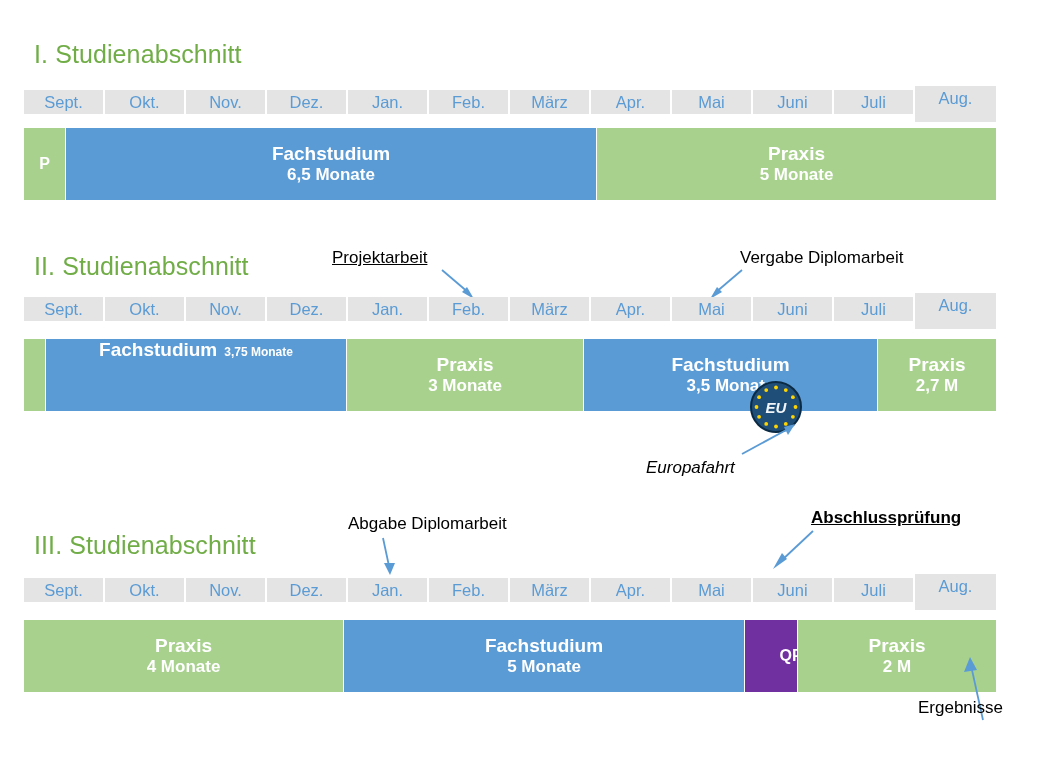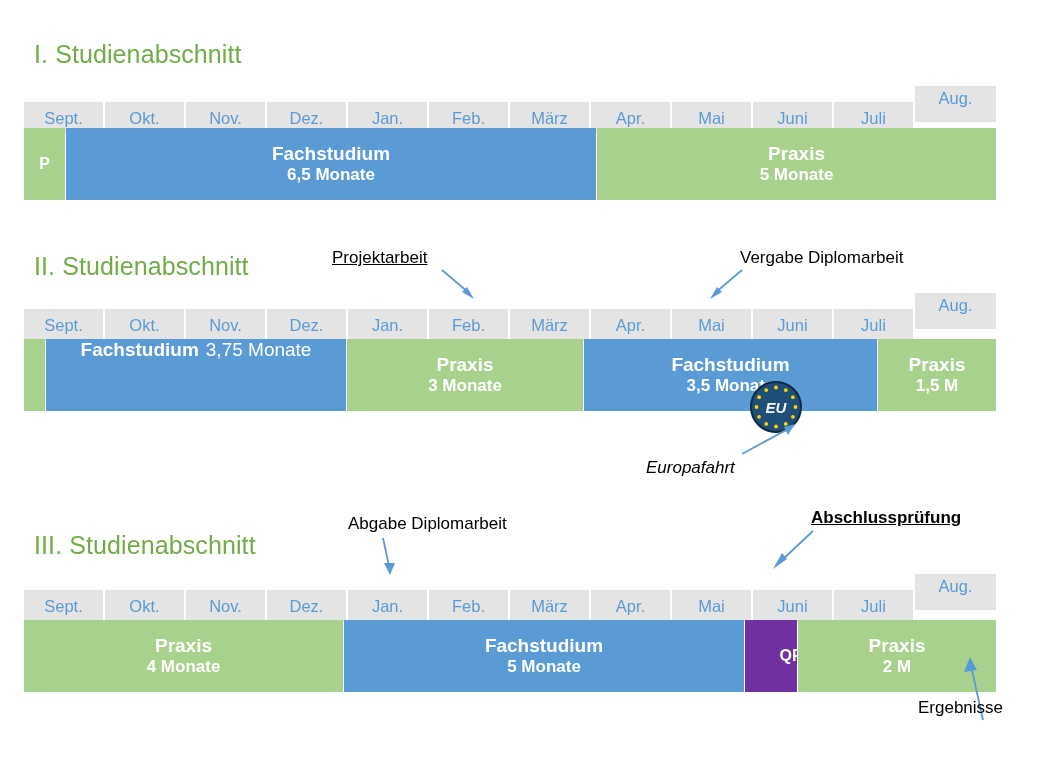--- a/index.html
+++ b/index.html
@@ -20,22 +20,22 @@
     font-size:25px;
     font-weight:400;
     letter-spacing:.1px;
     white-space:nowrap;
   }
 
   
   .months{position:absolute;height:32px;}
   .mcell{
     position:absolute;
-    top:12px;
-    height:32px;
+    top:0;
+    height:24px;
     background:#E4E4E4;
     color:#5B9BD5;
     font-size:16.5px;
     display:flex;
     align-items:center;
     justify-content:center;
     box-sizing:border-box;
   }
   .mcell.tall{
     top:-4px;
@@ -57,21 +57,21 @@
     justify-content:center;
     color:#ffffff;
     text-align:center;
     line-height:1.18;
     overflow:hidden;
   }
   .bar .l1{font-size:19px;font-weight:bold;}
   .bar .l2{font-size:17px;font-weight:bold;}
   .bar.inline{flex-direction:row;gap:7px;align-items:baseline;justify-content:center;}
   .bar.inline .l1{font-size:19px;font-weight:bold;}
-  .bar.inline .l2{font-size:19px;font-weight:normal;}
+  .bar.inline .l2{font-size:12px;font-weight:bold;}
   .bar.mini .l1{font-size:16px;font-weight:bold;}
   .bar.blue{background:#5B9BD5;}
   .bar.green{background:#A9D18E;}
   .bar.purple{background:#7030A0;padding-left:40px;}
 
   
   .anno{
     position:absolute;
     color:#000000;
     font-size:17px;
@@ -169,21 +169,21 @@
       <div class="bar green" style="left:323px;width:236px;">
         <span class="l1">Praxis</span>
         <span class="l2">3 Monate</span>
       </div>
       <div class="bar blue" style="left:560px;width:293px;">
         <span class="l1">Fachstudium</span>
         <span class="l2">3,5 Monate</span>
       </div>
       <div class="bar green" style="left:854px;width:118px;">
         <span class="l1">Praxis</span>
-        <span class="l2">1,5 M</span>
+        <span class="l2">2,7 M</span>
       </div>
     </div>
 
     <div class="eu-badge" style="left:749px;top:380px;">
       <svg width="54" height="54" viewBox="0 0 54 54">
         <circle cx="27" cy="27" r="25" fill="#1F4E79" stroke="#0B2B45" stroke-width="2"></circle>
         <g fill="#FFD500">
           <circle cx="27" cy="7.5" r="1.9"></circle>
           <circle cx="36.8" cy="10.1" r="1.9"></circle>
           <circle cx="43.9" cy="17.2" r="1.9"></circle>

